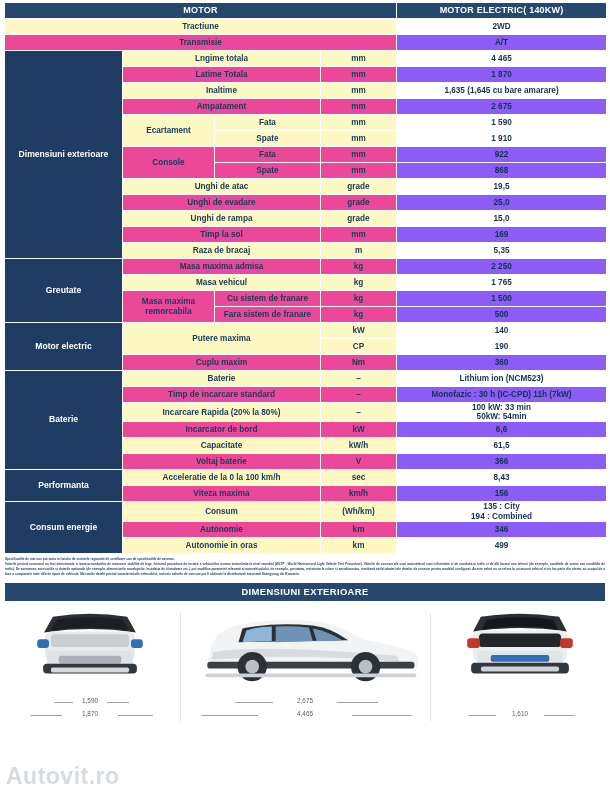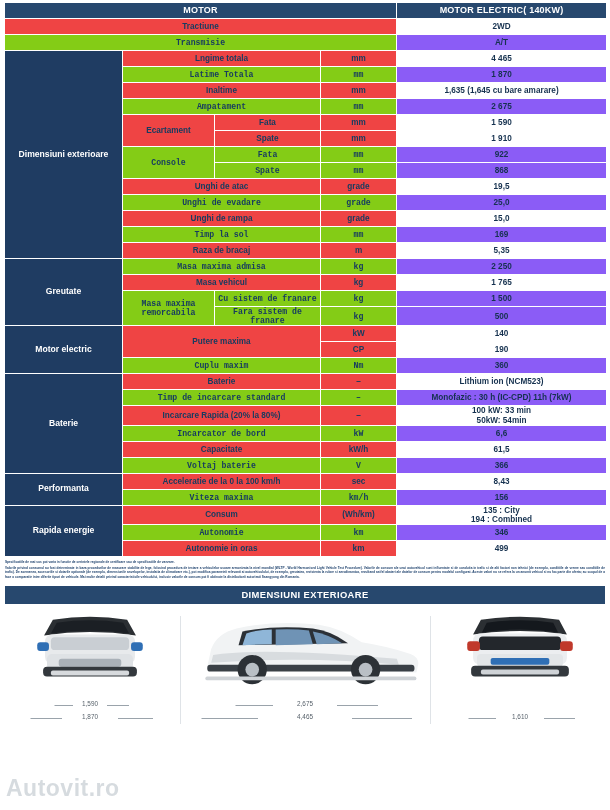--- a/index.html
+++ b/index.html
@@ -52,22 +52,22 @@
     font-size: 9px;
     letter-spacing: .2px;
     height: 17px;
   }
   .cat {
     background: #1f3c62;
     color: #ffffff;
     font-size: 8.6px;
     border-color: #ffffff;
   }
-  .lt  { background: #84cc16; color: #173c60; font-family: Liberation Mono, monospace; }
-  .wh  { background: #ef4444; color: #173c60; }
+  .lt  { background: #ec4899; color: #173c60; }
+  .wh  { background: #fef9c3; color: #173c60; }
   .val-lt { background: #8b5cf6; color: #15314f; }
   .val-wh { background: #ffffff; color: #15314f; margin-top: 24px; }
   .two-line { height: 24px; }
 
   
   .disclaimer {
     margin: 3px 5px 0 5px;
     font-size: 3.15px;
     line-height: 1.52;
     color: #1b3f6b;
@@ -150,21 +150,21 @@
     width: 1px;
     height: 9px;
     background: #9aa3ab;
   }
   .tick.l { left: 0; }
   .tick.r { right: 0; }
 
   .watermark {
     position: absolute;
     left: 6px;
-    bottom: 8px;
+    bottom: 20px;
     font-size: 23px;
     font-weight: bold;
     color: rgba(120,135,150,0.30);
     letter-spacing: .5px;
     pointer-events: none;
     white-space: nowrap;
   }
   .divider-v {
     position: absolute;
     top: 8px;
@@ -352,21 +352,21 @@
         <td class="wh">sec</td>
         <td class="val-wh">8,43</td>
       </tr>
       <tr>
         <td class="lt" colspan="2">Viteza maxima</td>
         <td class="lt">km/h</td>
         <td class="val-lt">156</td>
       </tr>
 
       <tr>
-        <td class="cat" rowspan="3">Rapida energie</td>
+        <td class="cat" rowspan="3">Consum energie</td>
         <td class="wh two-line" colspan="2">Consum</td>
         <td class="wh two-line">(Wh/km)</td>
         <td class="val-wh two-line" style="white-space:pre-line">135 : City
 194 : Combined</td>
       </tr>
       <tr>
         <td class="lt" colspan="2">Autonomie</td>
         <td class="lt">km</td>
         <td class="val-lt">346</td>
       </tr>

